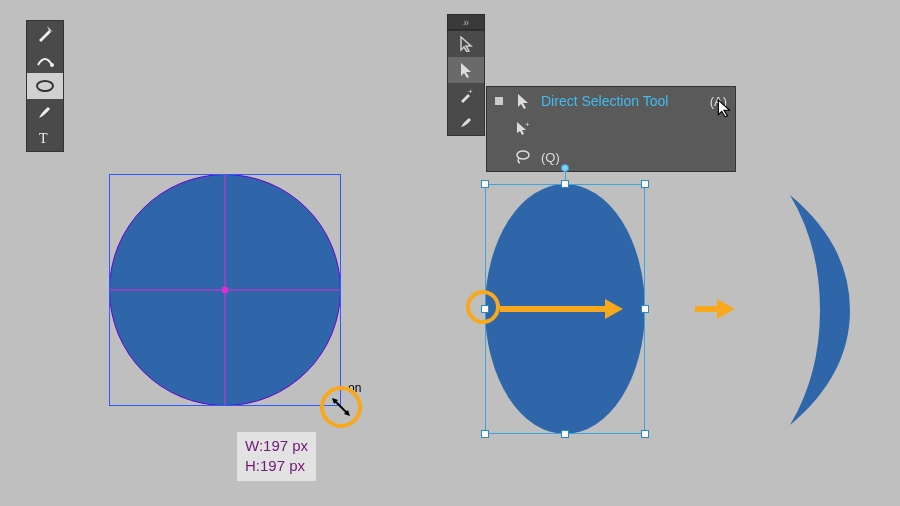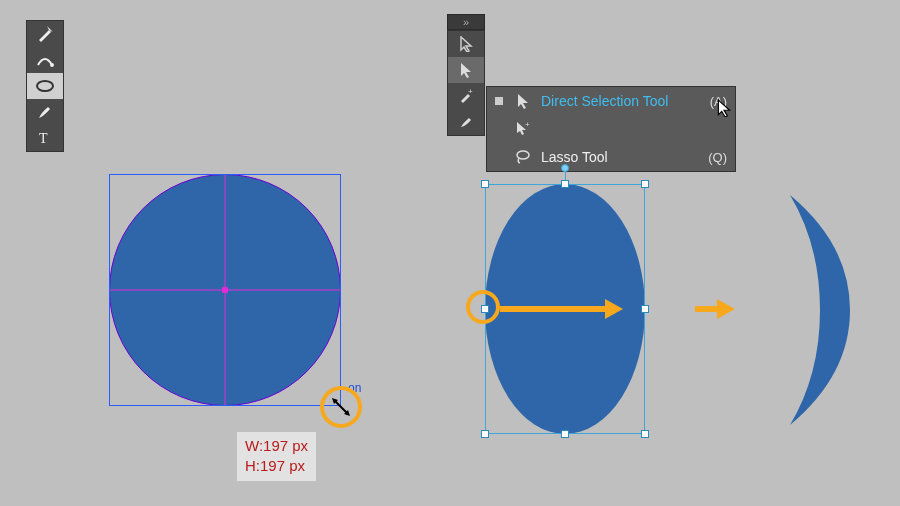--- a/index.html
+++ b/index.html
@@ -100,32 +100,32 @@
     left: 50%; top: 50%;
     transform: translate(-50%,-50%);
     font-size: 18px;
     color: #000;
   }
   .drag-label {
     position: absolute;
     left: 348px;
     top: 381px;
     font-size: 12px;
-    color: #1d4ed8;
+    color: #000000;
   }
 
   .size-box {
     position: absolute;
     left: 236px;
     top: 431px;
     background: #e2e2e2;
     border: 1px solid #c0c0c0;
     padding: 4px 8px;
     font-size: 15px;
-    color: #b91c1c;
+    color: #701a75;
     line-height: 1.35;
   }
 
   
   .flyout-bar {
     position: absolute;
     left: 447px;
     top: 30px;
     width: 38px;
     background: #4a4a4a;
@@ -365,21 +365,20 @@
     <span class="key"></span>
   </div>
   <div class="flyout-row">
     <span class="bullet"></span>
     <span class="ico">
       <svg width="16" height="16" viewBox="0 0 16 16">
           <ellipse cx="8" cy="6" rx="6" ry="4" fill="none" stroke="#ddd" stroke-width="1.5"></ellipse>
           <path d="M4 9 Q2 13 5 14" fill="none" stroke="#ddd" stroke-width="1.5"></path>
         </svg>
     </span>
-    <span class="label">Lasso Tool</span>
     <span class="key">(Q)</span>
   </div>
 </div>
 <span class="flyout-cursor">
   <svg width="16" height="18" viewBox="0 0 14 16">
       <path d="M2 1 L2 14 L5 11 L8 16 L10 15 L7 10 L12 10 Z" fill="#fff" stroke="#000"></path>
     </svg>
 </span>
 
 <div class="ellipse-sel">

